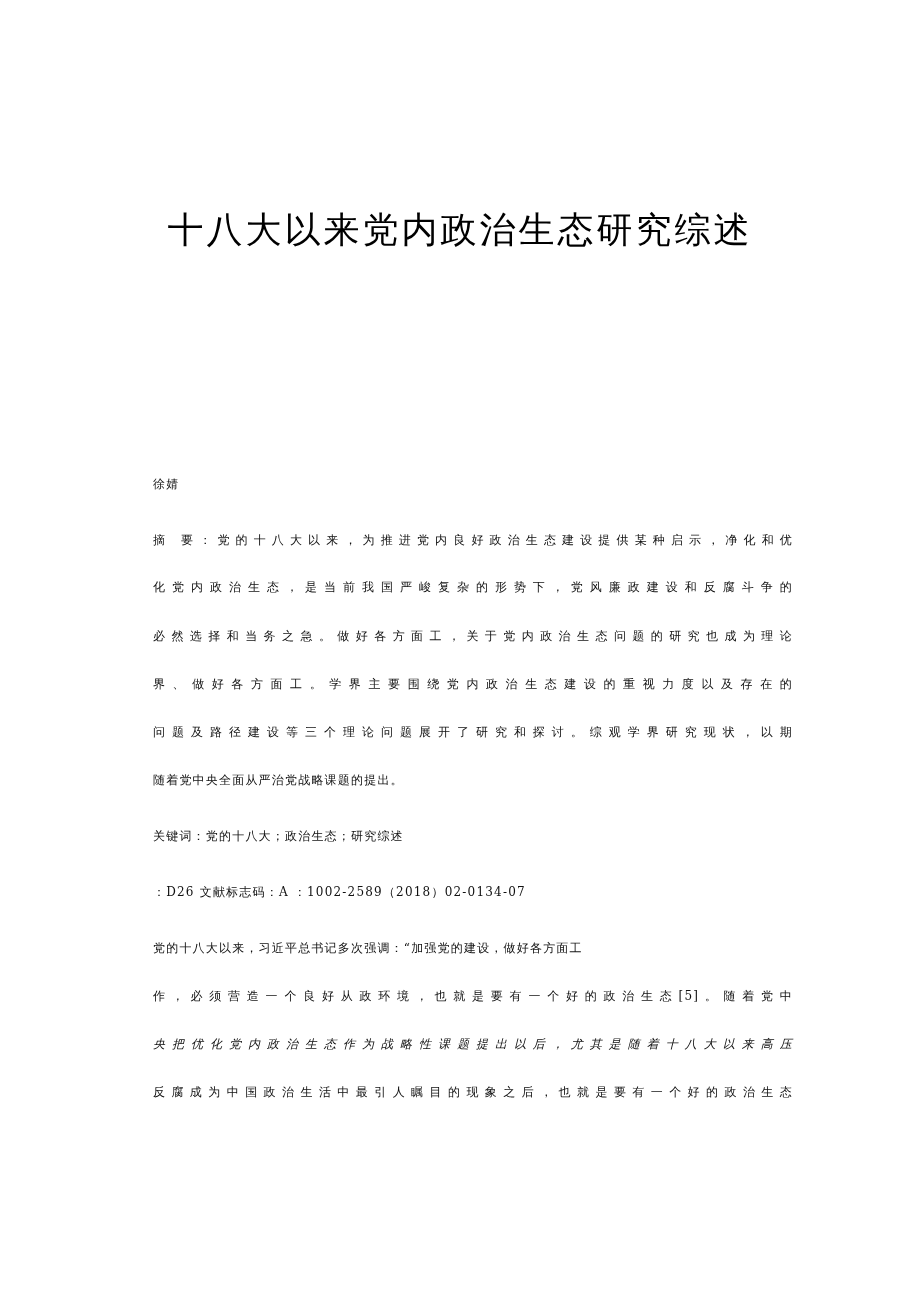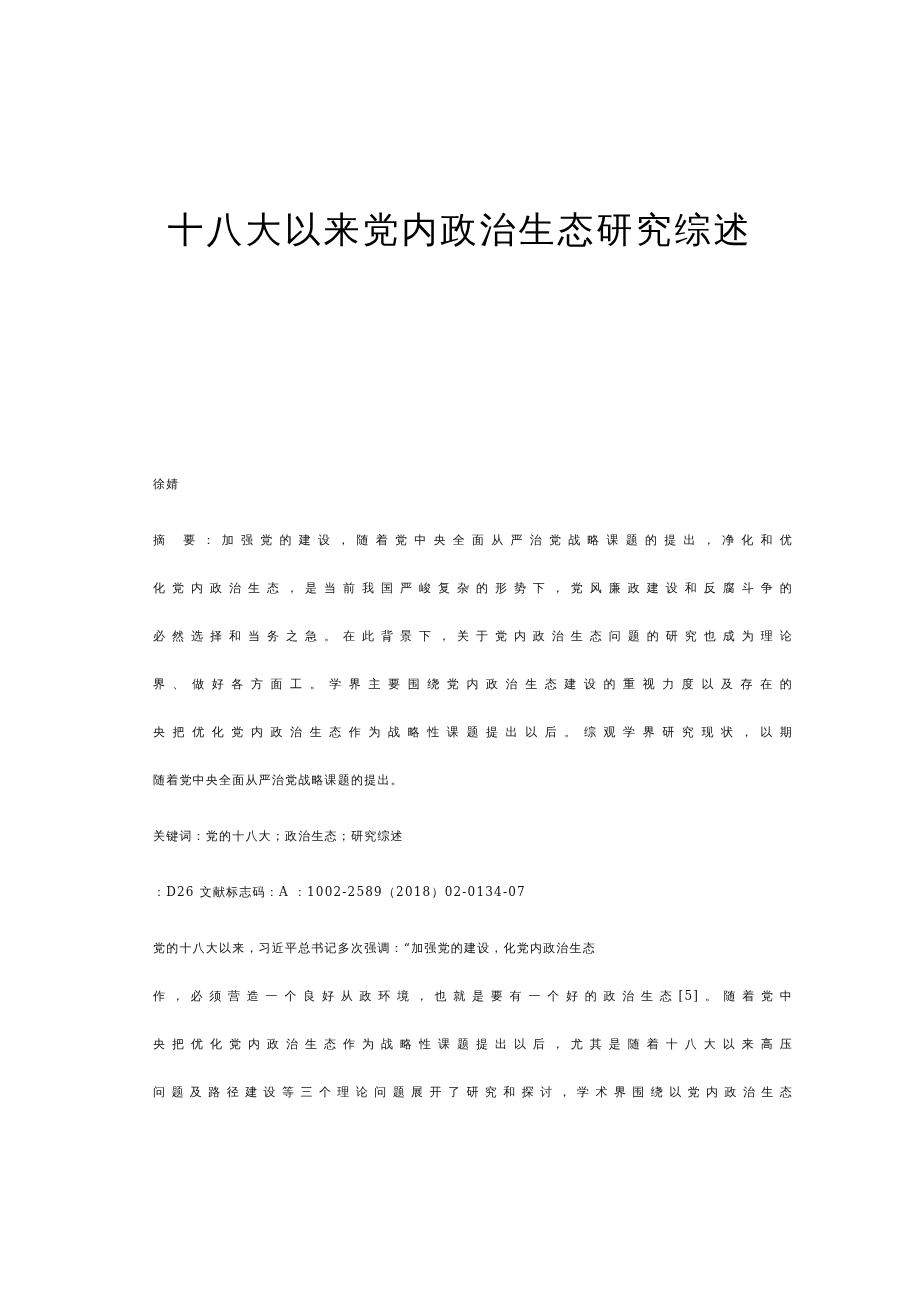--- a/index.html
+++ b/index.html
@@ -13,31 +13,31 @@
   </style>
 </head>
 <body>
 
 <div>
   <h1 class="title" style="margin:0;font-weight:normal;">十八大以来党内政治生态研究综述</h1>
 
   <div class="line" style="top:472px;">徐婧</div>
 
   <div>
-    <div class="line justify" style="top:528px;">摘 要：加强党的建设，随着党中央全面从严治党战略课题的提出，净化和优</div>
-    <div class="line justify" style="top:576px;">化党内政治生态，是当前我国严峻复杂的形势下，党风廉政建设和反腐斗争的</div>
-    <div class="line justify" style="top:624px;">必然选择和当务之急。在此背景下，关于党内政治生态问题的研究也成为理论</div>
+    <div class="line justify" style="top:528px;">摘 要：党的十八大以来，为推进党内良好政治生态建设提供某种启示，净化和优</div>
+    <div class="line justify" style="top:576px;font-family:Liberation Mono, monospace;">化党内政治生态，是当前我国严峻复杂的形势下，党风廉政建设和反腐斗争的</div>
+    <div class="line justify" style="top:624px;">必然选择和当务之急。做好各方面工，关于党内政治生态问题的研究也成为理论</div>
     <div class="line justify" style="top:672px;">界、做好各方面工。学界主要围绕党内政治生态建设的重视力度以及存在的</div>
-    <div class="line justify" style="top:720px;">央把优化党内政治生态作为战略性课题提出以后。综观学界研究现状，以期</div>
+    <div class="line justify" style="top:720px;">问题及路径建设等三个理论问题展开了研究和探讨。综观学界研究现状，以期</div>
     <div class="line" style="top:768px;">随着党中央全面从严治党战略课题的提出。</div>
   </div>
 
   <div class="line" style="top:824px;text-align:center;">关键词：党的十八大；政治生态；研究综述</div>
 
   <div class="line" style="top:880px;">：D26 文献标志码：A ：1002-2589（2018）02-0134-07</div>
 
   <div>
-    <div class="line" style="top:936px;">党的十八大以来，习近平总书记多次强调：“加强党的建设，化党内政治生态</div>
+    <div class="line" style="top:936px;">党的十八大以来，习近平总书记多次强调：“加强党的建设，做好各方面工</div>
     <div class="line justify" style="top:984px;">作，必须营造一个良好从政环境，也就是要有一个好的政治生态[5]。随着党中</div>
-    <div class="line justify" style="top:1032px;">央把优化党内政治生态作为战略性课题提出以后，尤其是随着十八大以来高压</div>
-    <div class="line justify" style="top:1080px;">问题及路径建设等三个理论问题展开了研究和探讨，学术界围绕以党内政治生态</div>
+    <div class="line justify" style="top:1032px;font-style:italic;">央把优化党内政治生态作为战略性课题提出以后，尤其是随着十八大以来高压</div>
+    <div class="line justify" style="top:1080px;">反腐成为中国政治生活中最引人瞩目的现象之后，也就是要有一个好的政治生态</div>
   </div>
 </div>
 
 </body></html>

